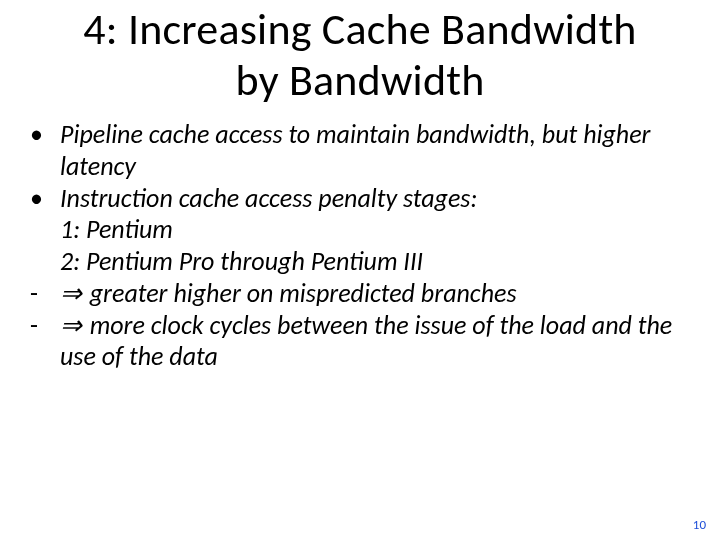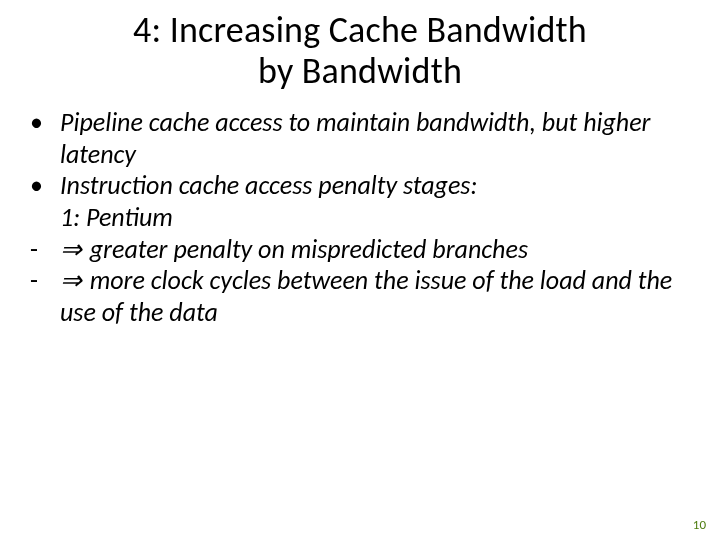--- a/index.html
+++ b/index.html
@@ -13,23 +13,23 @@
     overflow: hidden;
   }
   .slide {
     position: relative;
     width: 720px;
     height: 540px;
     box-sizing: border-box;
   }
   .title {
     text-align: center;
-    font-size: 36px;
+    font-size: 44px;
     line-height: 1.15;
-    padding-top: 10px;
+    padding-top: 4px;
     font-weight: 400;
     letter-spacing: 0.2px;
   }
   .body {
     font-size: 26px;
     line-height: 1.22;
     padding: 14px 26px 0 26px;
   }
   .item {
     display: flex;
@@ -46,21 +46,21 @@
   }
   .arrow {
     font-family: "Segoe UI Symbol", "Arial Unicode MS", sans-serif;
     padding: 0 2px 0 0;
   }
   .pagenum {
     position: absolute;
     right: 14px;
     bottom: 8px;
     font-size: 13px;
-    color: #4d7c0f;
+    color: #1d4ed8;
   }
 </style>
 </head>
 <body>
 
 <div class="slide">
 
   <div class="title">
     <div>4: Increasing Cache Bandwidth</div>
     <div>by Bandwidth</div>
@@ -76,27 +76,31 @@
     <div class="item">
       <div class="marker">•</div>
       <div class="text">Instruction cache access penalty stages:</div>
     </div>
 
     <div class="item">
       <div class="marker"></div>
       <div class="text">1: Pentium</div>
     </div>
 
+    <div class="item">
+      <div class="marker"></div>
+      <div class="text">2: Pentium Pro through Pentium III</div>
+    </div>
 
 
     <div class="item">
       <div class="marker">-</div>
       <div class="text">
         <span class="arrow">⇒</span>
-        <span>greater penalty on mispredicted branches</span>
+        <span>greater higher on mispredicted branches</span>
       </div>
     </div>
 
     <div class="item">
       <div class="marker">-</div>
       <div class="text">
         <span class="arrow">⇒</span>
         <span>more clock cycles between the issue of the load and the use of the data</span>
       </div>
     </div>

